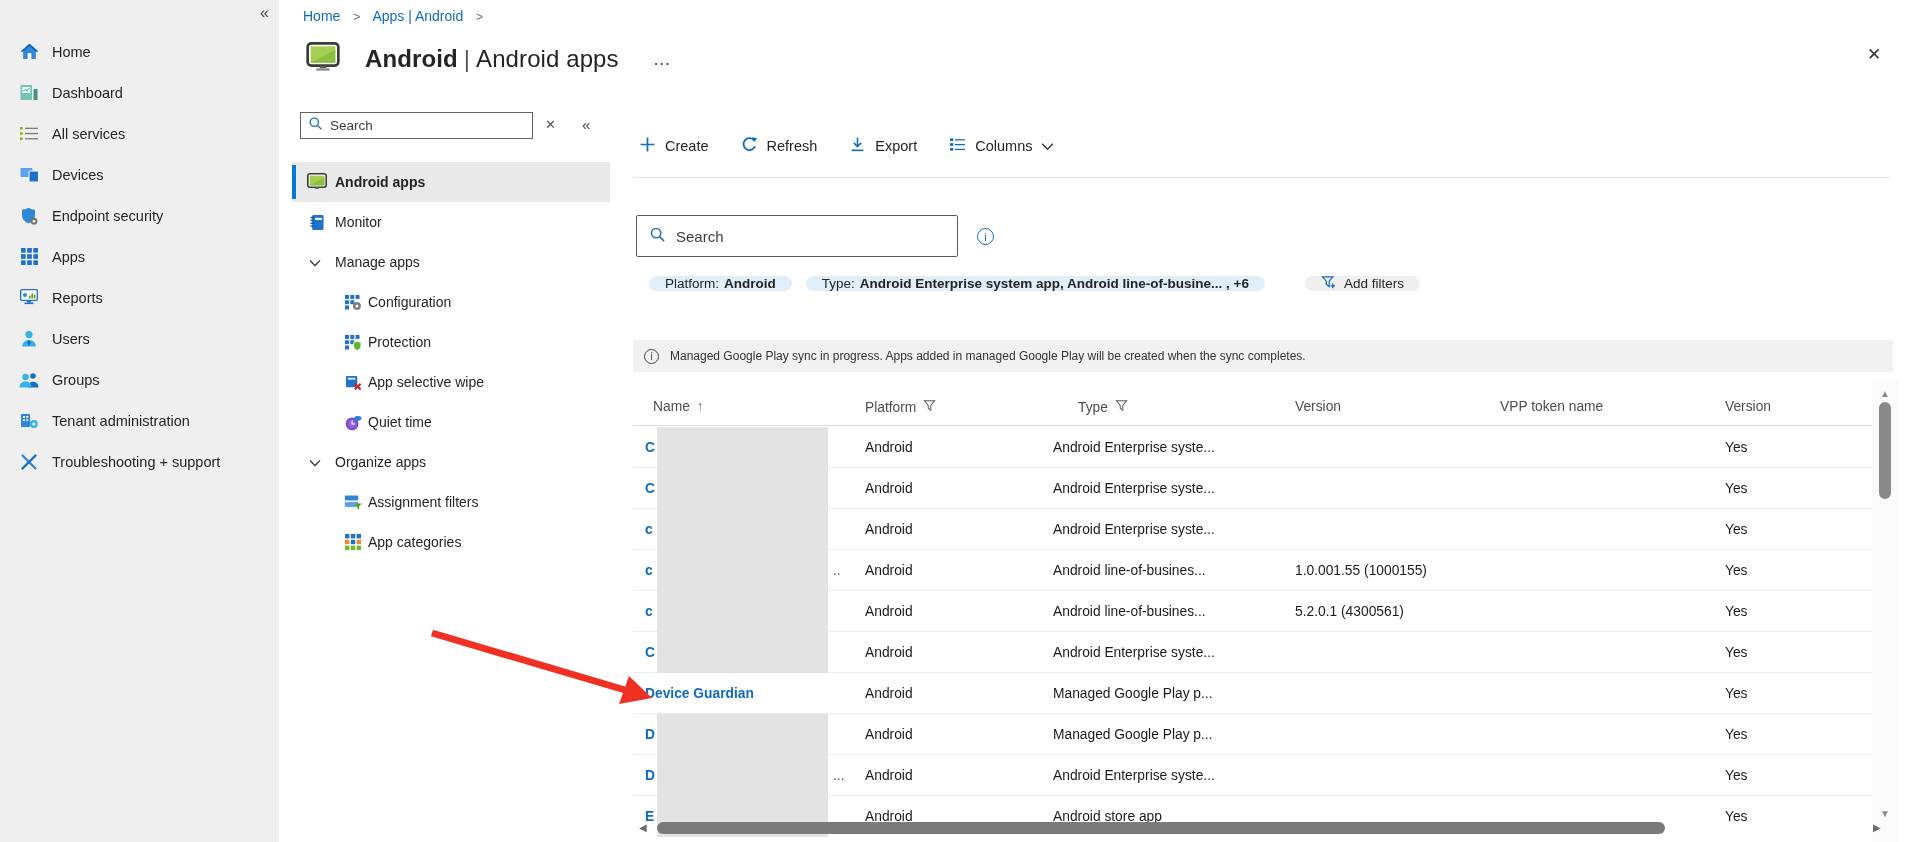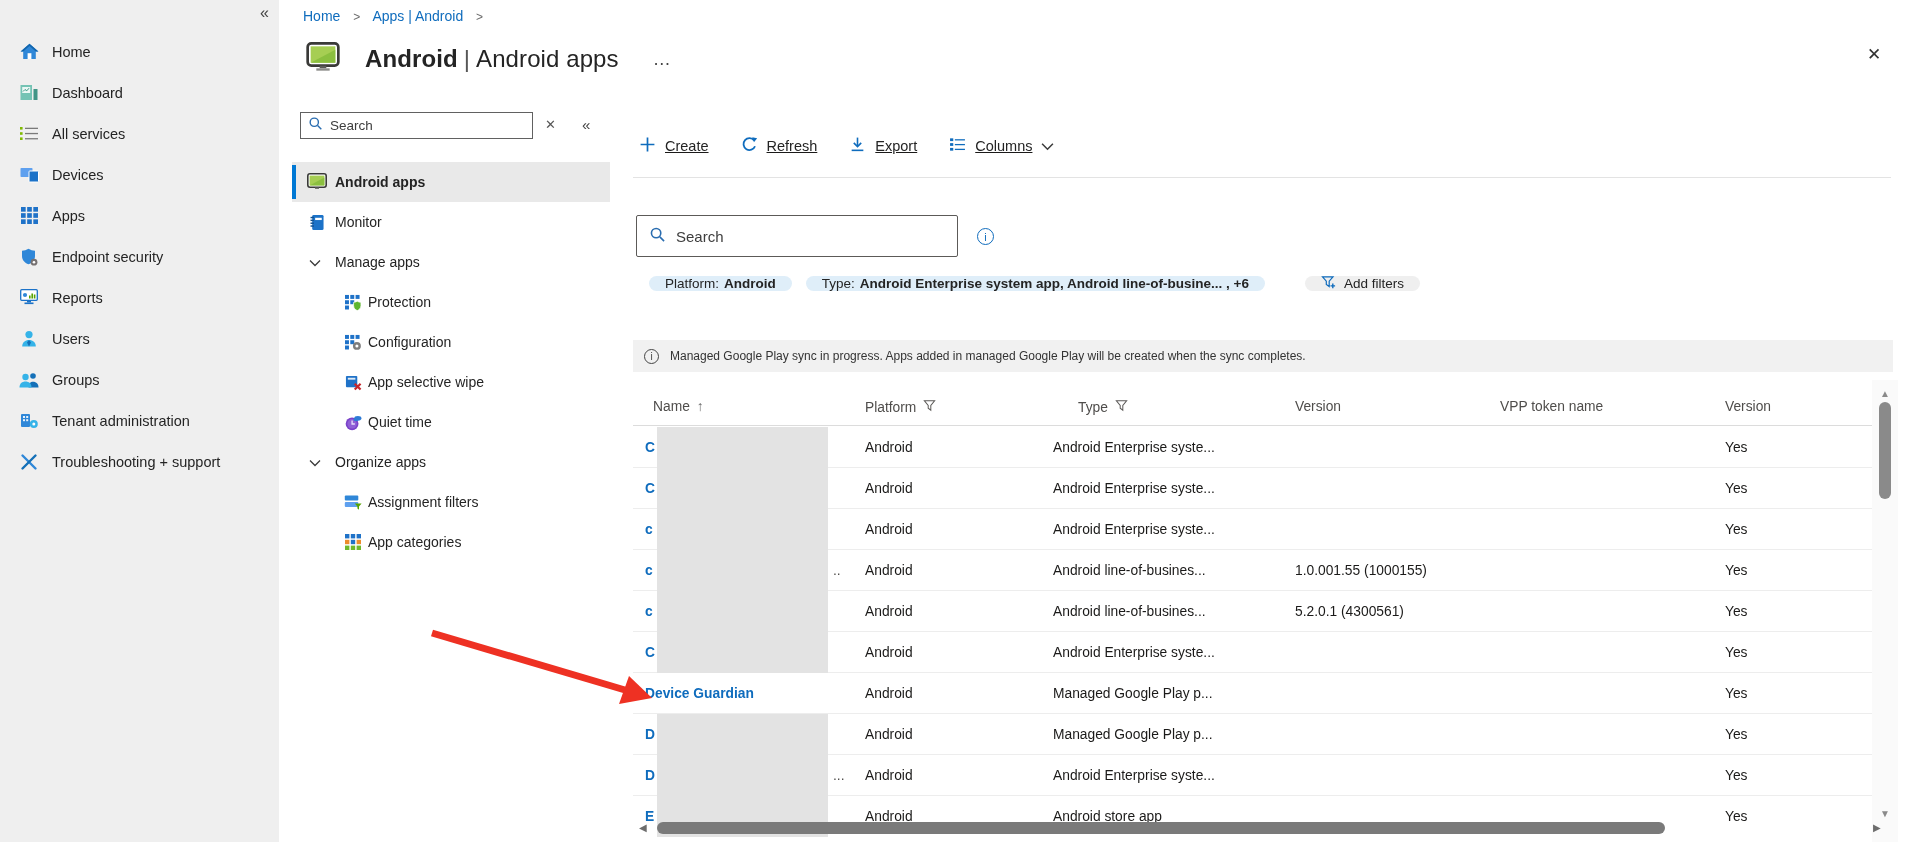--- a/index.html
+++ b/index.html
@@ -42,21 +42,21 @@
   .snav-items li.group .chev { position:absolute; left:17px; }
   .snav-items li.sub .ic { left:51px; }
   .snav-items li.sub .lbl { left:76px; }
   .snav-items li.selected { background:#e9e9e9; }
   .snav-items li.selected .lbl { font-weight:700; }
   .snav-items li.selected::before { content:""; position:absolute; left:0; top:3px; bottom:3px; width:4px; background:#0078d4; }
 
   
   .main-panel { position:absolute; left:354px; top:0; width:1274px; height:842px; }
 
-  .toolbar { position:absolute; left:6px; top:136px; display:flex; gap:32px; align-items:center;text-decoration:underline; }
+  .toolbar { position:absolute; left:6px; top:136px; display:flex; gap:32px; align-items:center; }
   .tb-btn { display:flex; align-items:center; gap:9px; font-size:14.5px; color:#242424; background:none; border:none; cursor:pointer; font-family:inherit; }
   .toolbar-divider { position:absolute; left:0; top:177px; width:1258px; height:1px; background:#e3e3e3; }
 
   .list-search { position:absolute; left:3px; top:215px; width:322px; height:42px; border:1px solid #5c5a58; border-radius:2px; display:flex; align-items:center; gap:10px; padding:0 12px; background:#fff; }
   .list-search input { border:none; outline:none; flex:1; font-size:15px; font-family:inherit; color:#242424; min-width:0; }
   .list-search input::placeholder { color:#3d3d3d; }
   .info-blue { position:absolute; left:344px; top:228px; width:17px; height:17px; border:1.4px solid #0f6cbd; border-radius:50%; color:#0f6cbd; font-size:11px; display:flex; align-items:center; justify-content:center; cursor:pointer; }
 
   .pill-row { position:absolute; left:16px; top:276px; display:flex; align-items:center; gap:14px; }
   .pill { height:15px; border-radius:16px; background:#dfeef9; display:flex; align-items:center; padding:0 16px; font-size:13.5px; color:#242424; white-space:nowrap; cursor:pointer; }
@@ -138,43 +138,43 @@
         <span class="ic">
             <svg width="19" height="16" viewBox="0 0 19 16">
               <rect x="0.5" y="1" width="12" height="9" rx="0.8" fill="#5ea0ef"></rect>
               <rect x="9" y="4" width="9.5" height="11" rx="0.8" fill="#1b72c8" stroke="#fff" stroke-width="1"></rect>
             </svg>
           </span>
         <span class="lbl">Devices</span>
       </li>
       <li>
         <span class="ic">
+            <svg width="18" height="18" viewBox="0 0 18 18">
+              <path d="M8.5 0.8 C10.6 2 12.7 2.6 15 2.8 V8 C15 12 12.4 14.8 8.5 16.3 C4.6 14.8 2 12 2 8 V2.8 C4.3 2.6 6.4 2 8.5 0.8 Z" fill="#2f87d8"></path>
+              <circle cx="14" cy="14.2" r="3.4" fill="#767171"></circle>
+              <circle cx="14" cy="14.2" r="1.3" fill="#fff"></circle>
+            </svg>
+          </span>
+        <span class="lbl">Endpoint security</span>
+      </li>
+      <li>
+        <span class="ic">
             <svg width="17" height="17" viewBox="0 0 16 16" fill="#1f72c8">
               <rect x="0" y="0" width="4.4" height="4.4"></rect>
               <rect x="5.8" y="0" width="4.4" height="4.4"></rect>
               <rect x="11.6" y="0" width="4.4" height="4.4"></rect>
               <rect x="0" y="5.8" width="4.4" height="4.4"></rect>
               <rect x="5.8" y="5.8" width="4.4" height="4.4"></rect>
               <rect x="11.6" y="5.8" width="4.4" height="4.4"></rect>
               <rect x="0" y="11.6" width="4.4" height="4.4"></rect>
               <rect x="5.8" y="11.6" width="4.4" height="4.4"></rect>
               <rect x="11.6" y="11.6" width="4.4" height="4.4"></rect>
             </svg>
           </span>
         <span class="lbl">Apps</span>
-      </li>
-      <li>
-        <span class="ic">
-            <svg width="18" height="18" viewBox="0 0 18 18">
-              <path d="M8.5 0.8 C10.6 2 12.7 2.6 15 2.8 V8 C15 12 12.4 14.8 8.5 16.3 C4.6 14.8 2 12 2 8 V2.8 C4.3 2.6 6.4 2 8.5 0.8 Z" fill="#2f87d8"></path>
-              <circle cx="14" cy="14.2" r="3.4" fill="#767171"></circle>
-              <circle cx="14" cy="14.2" r="1.3" fill="#fff"></circle>
-            </svg>
-          </span>
-        <span class="lbl">Endpoint security</span>
       </li>
       <li>
         <span class="ic">
             <svg width="18" height="17" viewBox="0 0 18 17">
               <rect x="0.7" y="0.7" width="16.6" height="10.6" rx="1" fill="#fff" stroke="#1b72c8" stroke-width="1.3"></rect>
               <circle cx="5" cy="6" r="2.1" fill="#2f87d8"></circle>
               <rect x="9" y="6.5" width="1.6" height="3" fill="#57a300"></rect>
               <rect x="11.4" y="4.5" width="1.6" height="5" fill="#57a300"></rect>
               <rect x="13.8" y="5.5" width="1.6" height="4" fill="#57a300"></rect>
               <rect x="7" y="11.3" width="4" height="2.2" fill="#1b72c8"></rect>
@@ -299,41 +299,41 @@
           <span class="ic">
               <svg width="17" height="17" viewBox="0 0 18 18">
                 <g fill="#1f72c8">
                   <rect x="0" y="1" width="4.2" height="4.2"></rect>
                   <rect x="5.6" y="1" width="4.2" height="4.2"></rect>
                   <rect x="11.2" y="1" width="4.2" height="4.2"></rect>
                   <rect x="0" y="6.6" width="4.2" height="4.2"></rect>
                   <rect x="5.6" y="6.6" width="4.2" height="4.2"></rect>
                   <rect x="0" y="12.2" width="4.2" height="4.2"></rect>
                 </g>
-                <path d="M13 7.6 C14 8.3 15.3 8.7 16.9 8.8 V12.4 C16.9 14.9 15.2 16.6 13 17.6 C10.8 16.6 9.1 14.9 9.1 12.4 V8.8 C10.7 8.7 12 8.3 13 7.6 Z" fill="#5fb62e" stroke="#fff" stroke-width="0.8"></path>
-              </svg>
-            </span>
-          <span class="lbl">Protection</span>
+                <circle cx="12.6" cy="12.6" r="4.2" fill="#7d7d7d"></circle>
+                <circle cx="12.6" cy="12.6" r="1.6" fill="#fff"></circle>
+              </svg>
+            </span>
+          <span class="lbl">Configuration</span>
         </li>
         <li class="sub">
           <span class="ic">
               <svg width="17" height="17" viewBox="0 0 18 18">
                 <g fill="#1f72c8">
                   <rect x="0" y="1" width="4.2" height="4.2"></rect>
                   <rect x="5.6" y="1" width="4.2" height="4.2"></rect>
                   <rect x="11.2" y="1" width="4.2" height="4.2"></rect>
                   <rect x="0" y="6.6" width="4.2" height="4.2"></rect>
                   <rect x="5.6" y="6.6" width="4.2" height="4.2"></rect>
                   <rect x="0" y="12.2" width="4.2" height="4.2"></rect>
                 </g>
-                <circle cx="12.6" cy="12.6" r="4.2" fill="#7d7d7d"></circle>
-                <circle cx="12.6" cy="12.6" r="1.6" fill="#fff"></circle>
-              </svg>
-            </span>
-          <span class="lbl">Configuration</span>
+                <path d="M13 7.6 C14 8.3 15.3 8.7 16.9 8.8 V12.4 C16.9 14.9 15.2 16.6 13 17.6 C10.8 16.6 9.1 14.9 9.1 12.4 V8.8 C10.7 8.7 12 8.3 13 7.6 Z" fill="#5fb62e" stroke="#fff" stroke-width="0.8"></path>
+              </svg>
+            </span>
+          <span class="lbl">Protection</span>
         </li>
         <li class="sub">
           <span class="ic">
               <svg width="17" height="17" viewBox="0 0 18 18">
                 <rect x="1" y="2" width="12" height="12" rx="1" fill="#1f72c8"></rect>
                 <rect x="3" y="4" width="8" height="2" fill="#fff" opacity="0.85"></rect>
                 <path d="M10.3 10.3 L16.5 16.5 M16.5 10.3 L10.3 16.5" stroke="#c5262c" stroke-width="2.3"></path>
               </svg>
             </span>
           <span class="lbl">App selective wipe</span>

